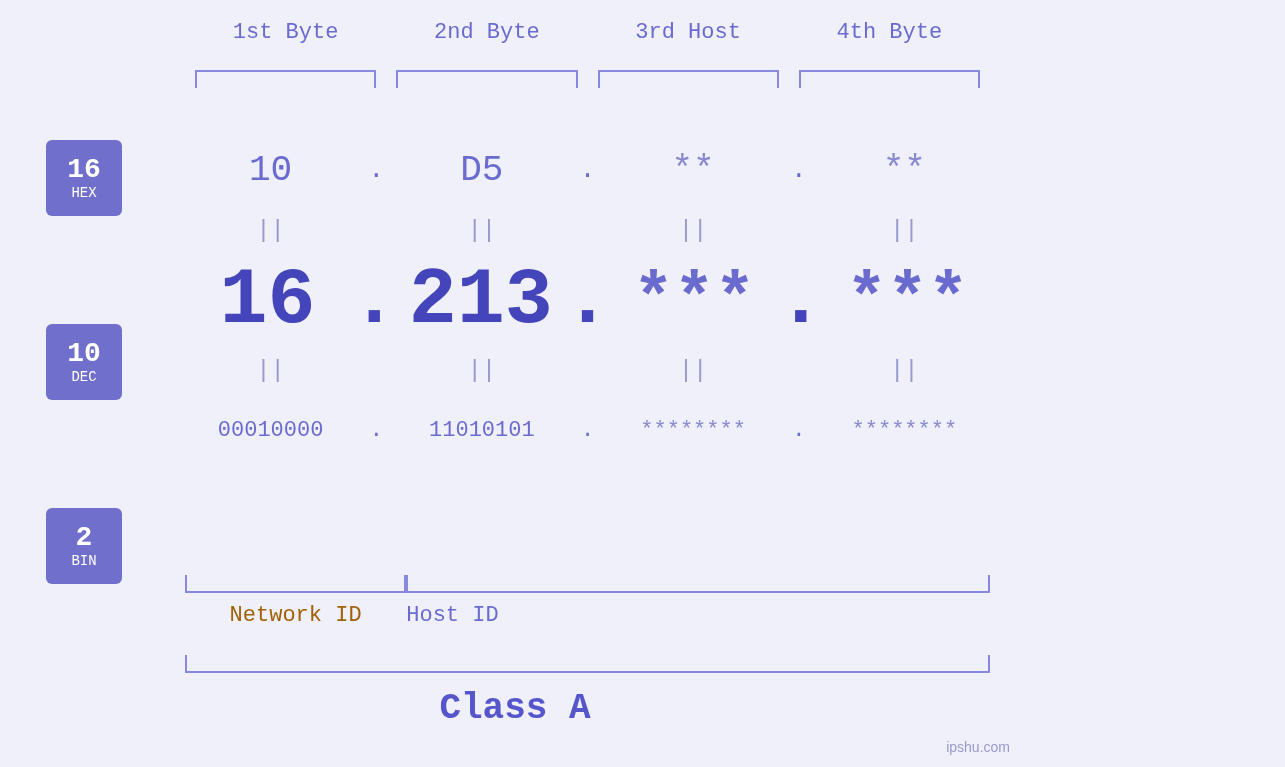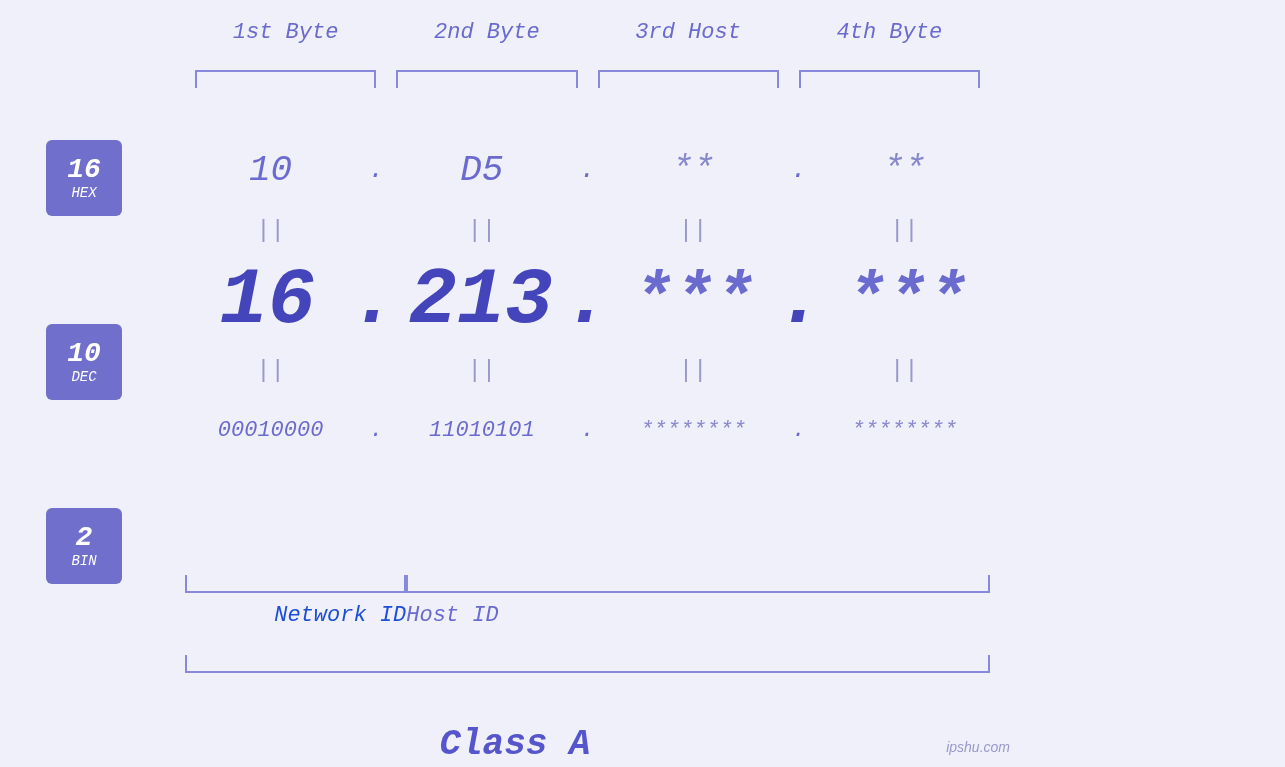--- a/index.html
+++ b/index.html
@@ -11,21 +11,20 @@
       font-family: 'Courier New', Courier, monospace;
       overflow: hidden;
       position: relative;
     }
 
     .container {
       width: 1030px;
       height: 767px;
       position: relative;
       background: #f0f0fa;
-      font-style: italic;
     }
 
     
     .col-headers {
       display: flex;
       position: absolute;
       top: 20px;
       left: 185px;
       right: 40px;
     }
@@ -208,22 +207,22 @@
     .bottom-labels {
       position: absolute;
       top: 597px;
       left: 185px;
       right: 40px;
       display: flex;
     }
 
     .net-label {
       width: calc(25% + 20px);
-      text-align: right;
-      color: #1d4ed8;
+      text-align: center;
+      color: #a16207;
       font-size: 22px;
       padding-top: 6px;
     }
 
     .host-label {
       flex: 1;
       text-align: left;
       color: #6b6bcf;
       font-size: 22px;
       padding-top: 6px;
@@ -235,21 +234,21 @@
       top: 655px;
       left: 185px;
       right: 40px;
       height: 18px;
       border: 2px solid #8888dd;
       border-top: none;
     }
 
     .class-label {
       position: absolute;
-      top: 724px;
+      top: 688px;
       left: 0;
       right: 0;
       text-align: center;
       color: #5555cc;
       font-size: 36px;
       font-weight: bold;
     }
 
     .watermark {
       position: absolute;

